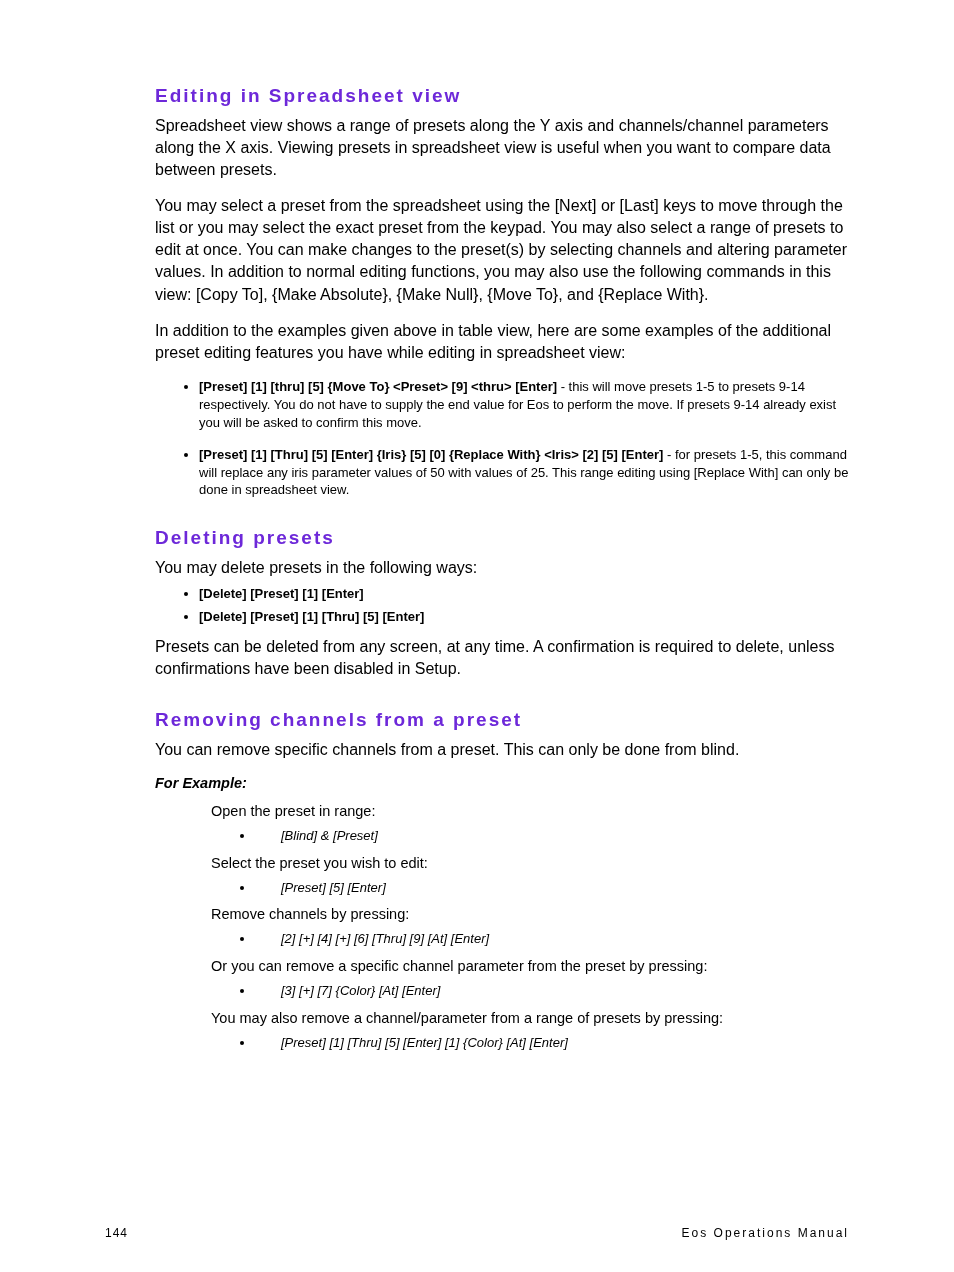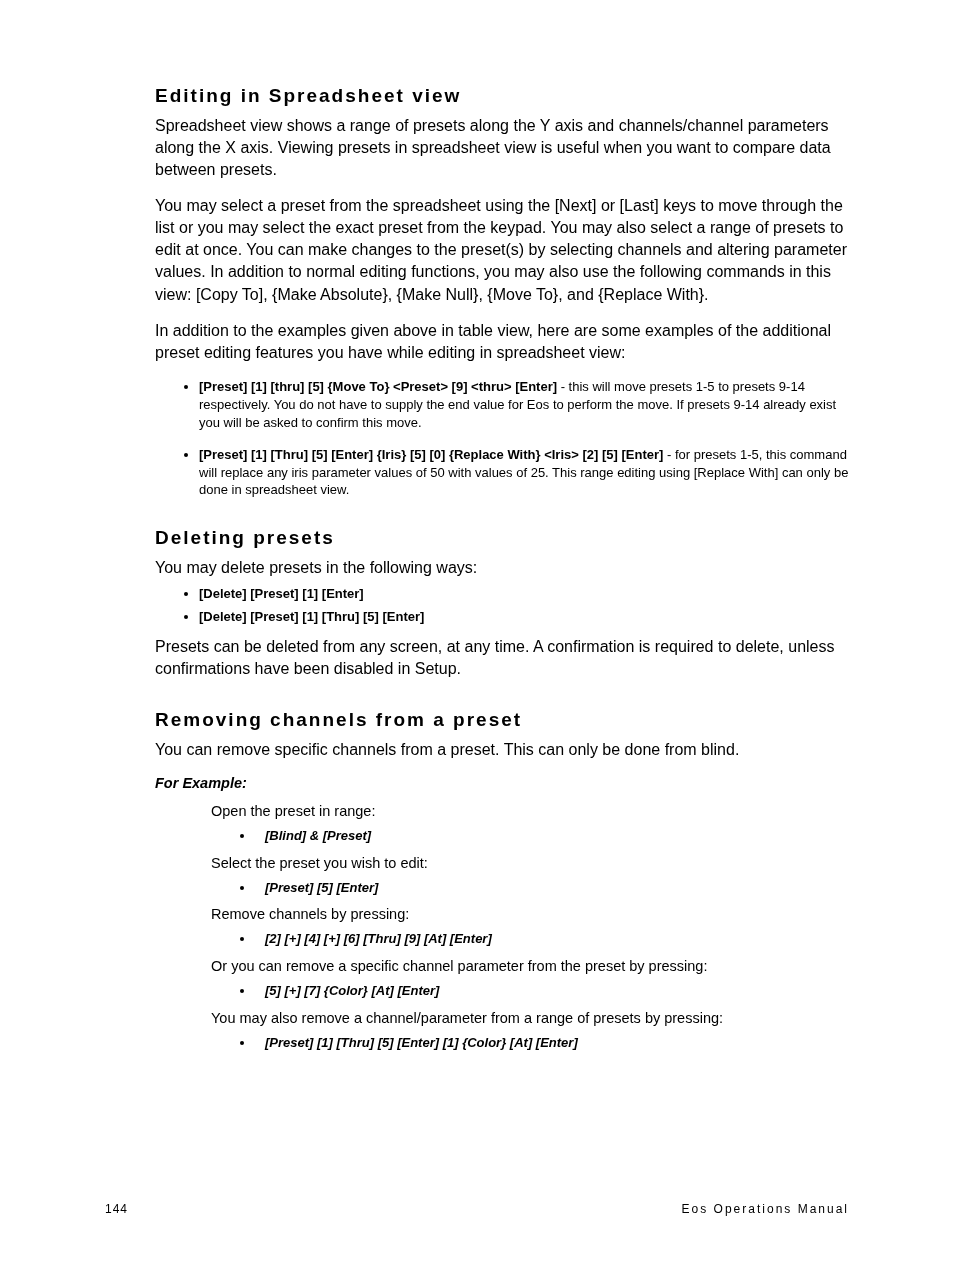--- a/index.html
+++ b/index.html
@@ -14,21 +14,21 @@
       min-height: 1272px;
       padding: 85px 105px 40px 155px;
       box-sizing: border-box;
       position: relative;
     }
     h2 {
       font-size: 19px;
       font-weight: bold;
       letter-spacing: 2px;
       margin: 0 0 8px 0;
-      color: #000000;
+      color: #6d28d9;
     }
     h2.mt {
       margin-top: 28px;
     }
     p {
       font-size: 16px;
       line-height: 1.38;
       margin: 0 0 14px 0;
     }
     ul {
@@ -61,27 +61,27 @@
     }
     ul.cmd {
       padding-left: 100px;
       margin-top: 4px;
       margin-bottom: 8px;
     }
     ul.cmd li {
       margin-bottom: 3px;
     }
     ul.cmd li .cmdtext {
-      font-weight: bold;
+      font-weight: normal;
       font-style: italic;
-      margin-left: 10px;
+      margin-left: 26px;
     }
     .footer {
       position: absolute;
-      bottom: 56px;
+      bottom: 32px;
       left: 105px;
       right: 105px;
       display: flex;
       justify-content: space-between;
       font-size: 12px;
     }
     .footer .pagenum {
       letter-spacing: 1px;
     }
     .footer .bookname {
@@ -131,21 +131,21 @@
     <li><span class="cmdtext">[Preset] [5] [Enter]</span></li>
   </ul>
 
   <div class="indent1">Remove channels by pressing:</div>
   <ul class="cmd">
     <li><span class="cmdtext">[2] [+] [4] [+] [6] [Thru] [9] [At] [Enter]</span></li>
   </ul>
 
   <div class="indent1">Or you can remove a specific channel parameter from the preset by pressing:</div>
   <ul class="cmd">
-    <li><span class="cmdtext">[5] [+] [7] {Color} [At] [Enter]</span></li>
+    <li><span class="cmdtext">[3] [+] [7] {Color} [At] [Enter]</span></li>
   </ul>
 
   <div class="indent1">You may also remove a channel/parameter from a range of presets by pressing:</div>
   <ul class="cmd">
     <li><span class="cmdtext">[Preset] [1] [Thru] [5] [Enter] [1] {Color} [At] [Enter]</span></li>
   </ul>
 
   <div class="footer">
     <span class="pagenum">144</span>
     <span class="bookname">Eos Operations Manual</span>

